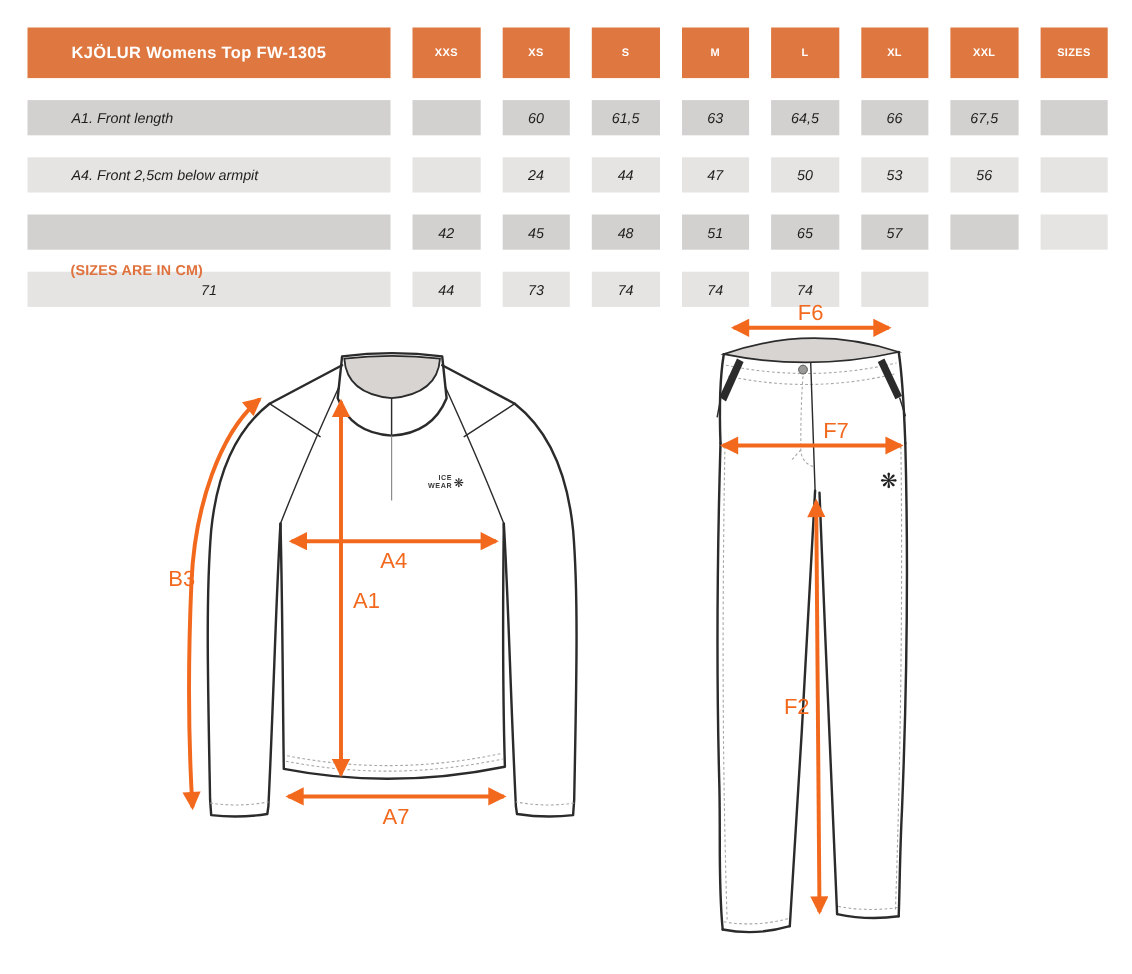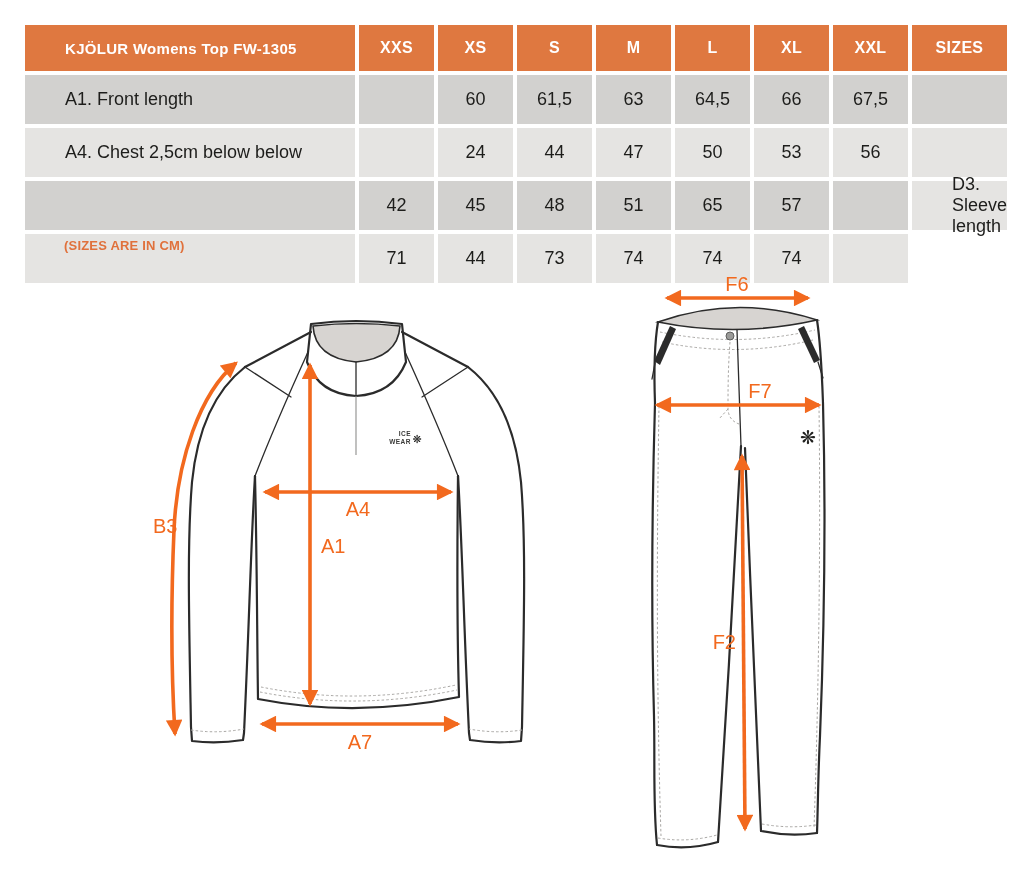--- a/index.html
+++ b/index.html
@@ -13,31 +13,32 @@
   }
   *{box-sizing:border-box;margin:0;padding:0;}
   html,body{background:#ffffff;}
   body{
     width:1029px;height:885px;position:relative;overflow:hidden;
     font-family:"Liberation Sans", sans-serif;color:var(--text);
   }
   .size-table{
     position:absolute;left:25px;top:25px;width:982px;
     display:grid;grid-template-columns:330px repeat(8,1fr);
-    gap:4px;background:#ffffff;
+    gap:20px;background:#ffffff;
   }
   .hcell{
-    background:var(--header_bg);color:#fff;font-weight:bold;font-size:16px;
+    background:var(--header_bg);color:#fff;font-weight:bold;font-size:10px;
     height:46px;display:flex;align-items:center;justify-content:center;
     letter-spacing:.3px;
   }
   .hcell.title{justify-content:flex-start;padding-left:40px;font-size:15px;}
   .cell{
-    height:49px;display:flex;align-items:center;justify-content:center;
-    font-size:18px;
+    height:32px;display:flex;align-items:center;justify-content:center;
+    font-size:13px;
+    font-style:italic;
   }
   .cell.label{justify-content:flex-start;padding-left:40px;}
   .rdark{background:var(--row_dark);}
   .rlight{background:var(--row_light);}
   .note{
     position:absolute;left:64px;top:238px;
     color:var(--note_color);font-size:13px;font-weight:600;letter-spacing:.2px;
   }
   svg{position:absolute;overflow:visible;}
   .top-svg{left:145px;top:290px;}
@@ -72,40 +73,39 @@
   <div class="cell label rdark">A1. Front length</div>
   <div class="cell rdark"></div>
   <div class="cell rdark">60</div>
   <div class="cell rdark">61,5</div>
   <div class="cell rdark">63</div>
   <div class="cell rdark">64,5</div>
   <div class="cell rdark">66</div>
   <div class="cell rdark">67,5</div>
   <div class="cell rdark"></div>
 
-  <div class="cell label rlight">A4. Chest 2,5cm below below</div>
+  <div class="cell label rlight">A4. Front 2,5cm below armpit</div>
   <div class="cell rlight"></div>
   <div class="cell rlight">24</div>
   <div class="cell rlight">44</div>
   <div class="cell rlight">47</div>
   <div class="cell rlight">50</div>
   <div class="cell rlight">53</div>
   <div class="cell rlight">56</div>
   <div class="cell rlight"></div>
 
   <div class="cell rdark"></div>
   <div class="cell rdark">42</div>
   <div class="cell rdark">45</div>
   <div class="cell rdark">48</div>
   <div class="cell rdark">51</div>
   <div class="cell rdark">65</div>
   <div class="cell rdark">57</div>
   <div class="cell rdark"></div>
 
-  <div class="cell label rlight">D3. Sleeve length</div>
   <div class="cell rlight"></div>
   <div class="cell rlight">71</div>
   <div class="cell rlight">44</div>
   <div class="cell rlight">73</div>
   <div class="cell rlight">74</div>
   <div class="cell rlight">74</div>
   <div class="cell rlight">74</div>
   <div class="cell rlight"></div>
 </div>
 

